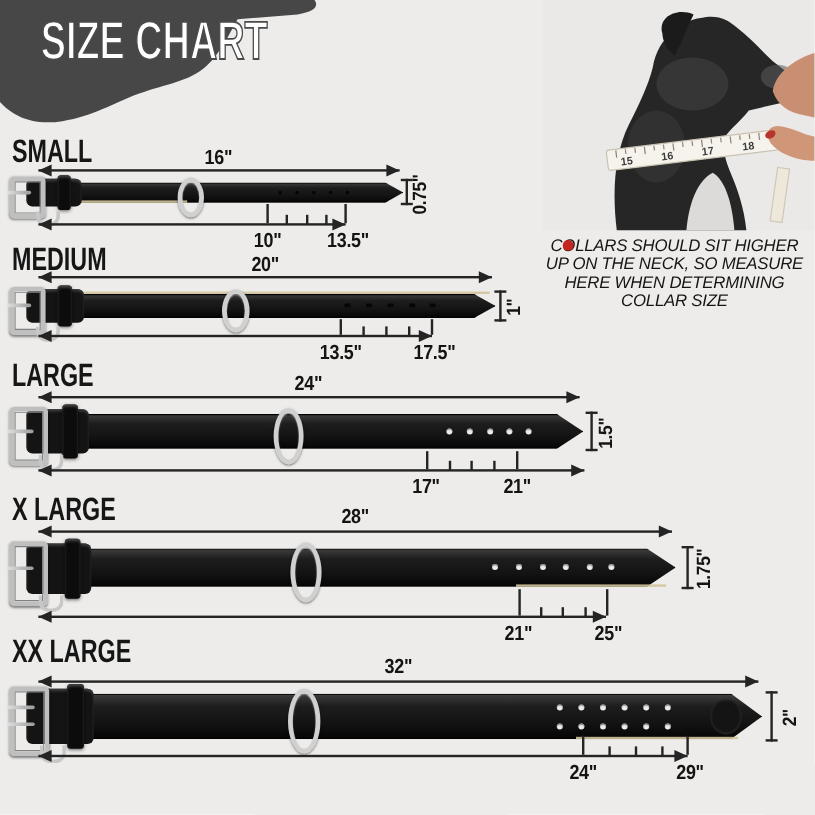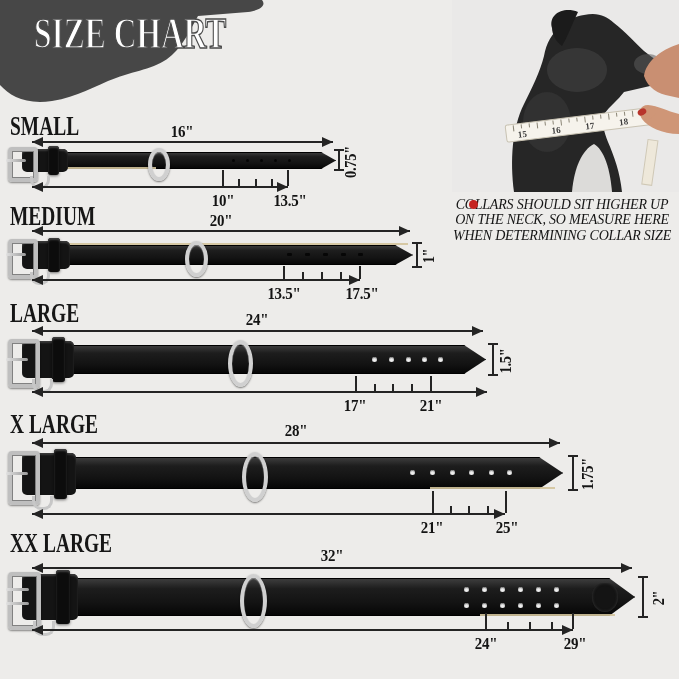--- a/index.html
+++ b/index.html
@@ -1,17 +1,17 @@
 <!DOCTYPE html>
 <html><head>
 <meta charset="utf-8">
 <style>
   html,body{margin:0;padding:0;background:#ffffff;}
   .page{position:relative;width:679px;height:679px;background:#edecea;overflow:hidden;
-        font-family:Liberation Serif, serif;color:#1a1a1a;}
+        font-family:Liberation Sans, sans-serif;color:#1a1a1a;}
   .blob{position:absolute;left:0;top:0;}
   .title{position:absolute;left:34px;top:11px;font-size:45px;font-weight:700;line-height:1;
          color:#ffffff;-webkit-text-stroke:1.5px #4a4a4a;white-space:nowrap;
          transform:scaleX(.70);transform-origin:0 0;letter-spacing:0;}
   .sizelabel{position:absolute;left:10px;font-weight:700;font-size:27px;line-height:1;color:#161616;
          transform:scaleX(.72);transform-origin:0 0;white-space:nowrap;}
   .dimline{position:absolute;height:0;border-top:2px solid #242424;}
   .dimline::before{content:"";position:absolute;left:0;top:-6px;width:0;height:0;
          border-top:5px solid transparent;border-bottom:5px solid transparent;border-right:11px solid #242424;}
   .dimline::after{content:"";position:absolute;right:0;top:-6px;width:0;height:0;

